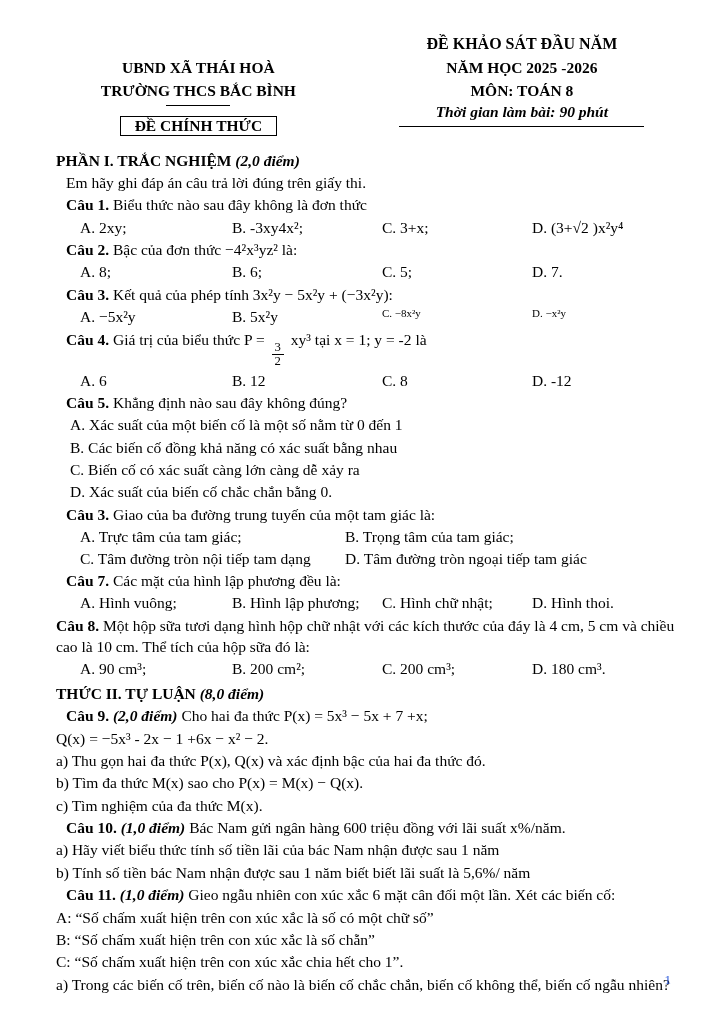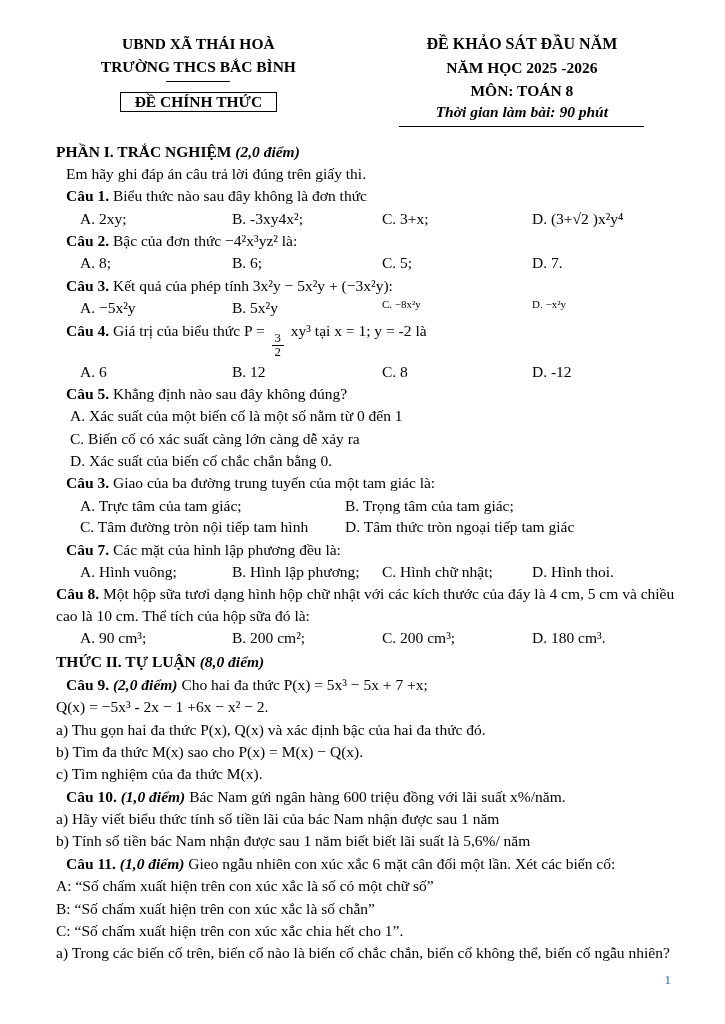--- a/index.html
+++ b/index.html
@@ -7,21 +7,21 @@
   body {
     width:725px; height:1024px;
     font-family:"Liberation Serif","DejaVu Serif",serif;
     font-size:15.5px; color:#000;
     position:relative; overflow:hidden;
   }
   .page { padding:32px 50px 0 56px; }
 
   
   .header { display:flex; margin-bottom:14px; }
-  .h-left { flex:0 0 46%; text-align:center; }
+  .h-left { flex:0 0 46%; text-align:center;margin-top:24px; }
   .h-right { flex:1; text-align:center; padding-left:28px; }
   .h-line { font-weight:bold; line-height:1.5; }
   .h-line.big { font-size:16px; }
   .short-rule { width:64px; border-top:1.3px solid #000; margin:2px auto 7px; }
   .official-box { display:inline-block; border:1.4px solid #000; padding:0 14px; font-weight:bold; margin-top:3px; }
   .h-rule { width:80%; border-top:1.3px solid #000; margin:5px auto 0; }
 
   
   .b { font-weight:bold; }
   .bi { font-weight:bold; font-style:italic; }
@@ -120,32 +120,33 @@
     <span>B. 12</span>
     <span>C. 8</span>
     <span>D. -12</span>
   </div>
 
   <p class="q">
     <span class="b">Câu 5.</span>
     <span>Khẳng định nào sau đây không đúng?</span>
   </p>
   <p class="optline">A. Xác suất của một biến cố là một số nằm từ 0 đến 1</p>
+  <p class="optline">B. Các biến cố đồng khả năng có xác suất bằng nhau</p>
   <p class="optline">C. Biến cố có xác suất càng lớn càng dễ xảy ra</p>
   <p class="optline">D. Xác suất của biến cố chắc chắn bằng 0.</p>
 
   <p class="q">
     <span class="b">Câu 3.</span>
     <span>Giao của ba đường trung tuyến của một tam giác là:</span>
   </p>
   <div class="opts opts2">
     <span>A. Trực tâm của tam giác;</span>
     <span>B. Trọng tâm của tam giác;</span>
-    <span>C. Tâm đường tròn nội tiếp tam hình</span>
-    <span>D. Tâm thức tròn ngoại tiếp tam giác</span>
+    <span>C. Tâm đường tròn nội tiếp tam dạng</span>
+    <span>D. Tâm đường tròn ngoại tiếp tam giác</span>
   </div>
 
   <p class="q">
     <span class="b">Câu 7.</span>
     <span>Các mặt của hình lập phương đều là:</span>
   </p>
   <div class="opts opts4">
     <span>A. Hình vuông;</span>
     <span>B. Hình lập phương;</span>
     <span>C. Hình chữ nhật;</span>

